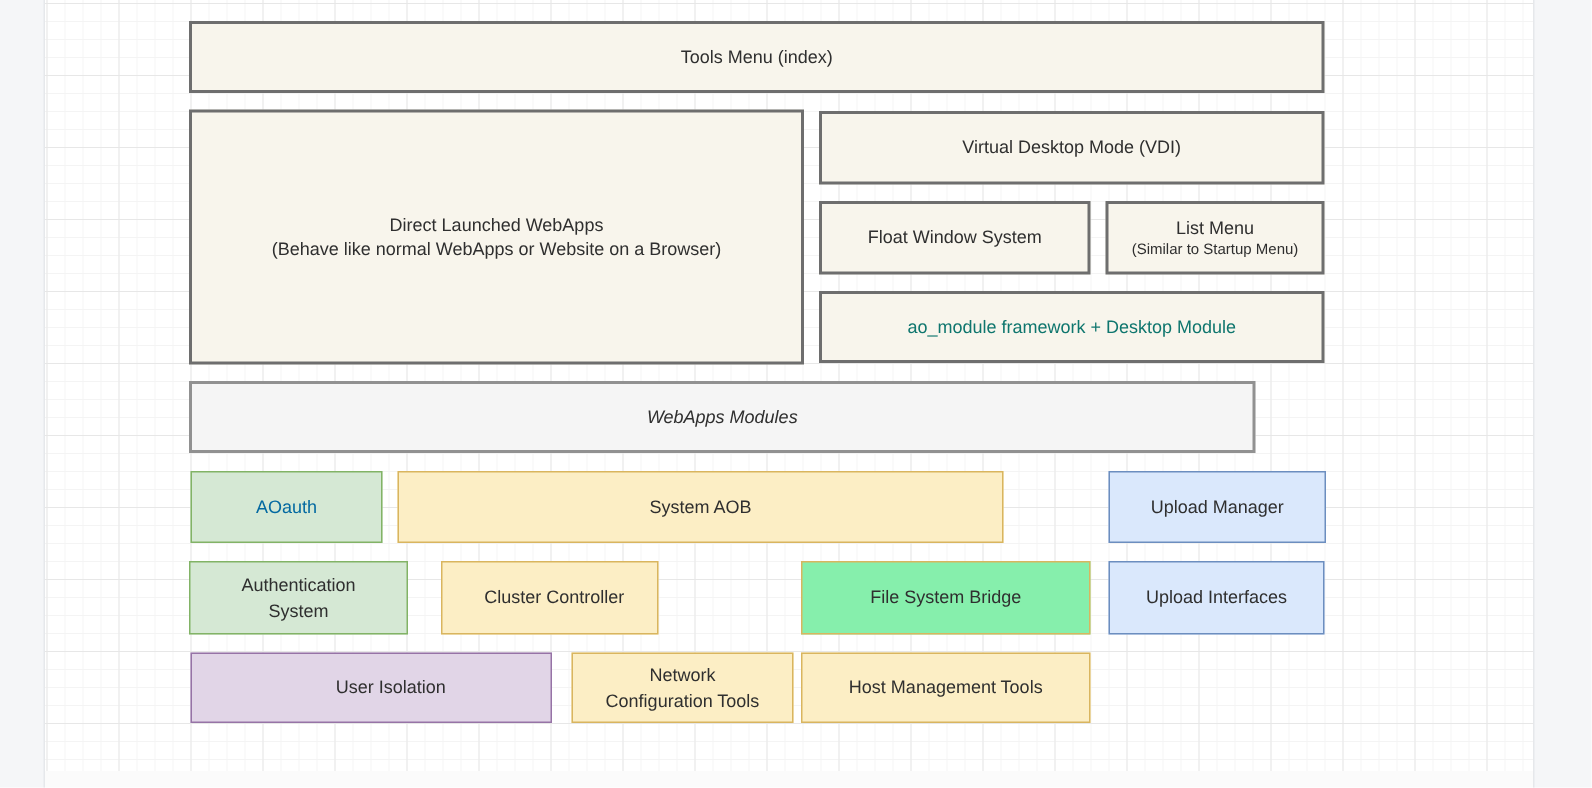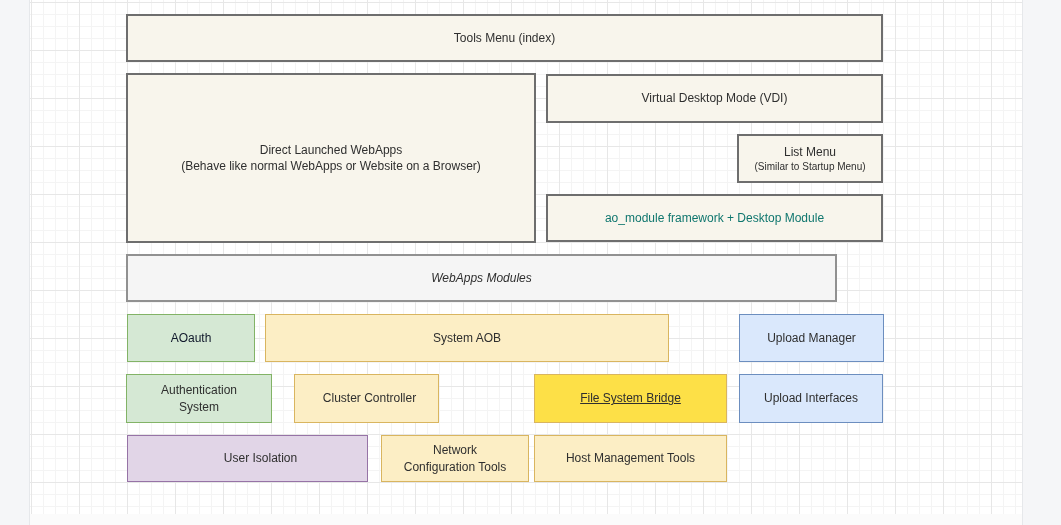--- a/index.html
+++ b/index.html
@@ -52,47 +52,50 @@
     <div class="node" style="left: 126px; top: 14px; width: 757px; height: 48px; background: rgb(248, 245, 236); border: 2px solid rgb(110, 110, 110); color: rgb(47, 47, 47);">
       <div>Tools Menu (index)</div>
     </div>
     <div class="node" style="left: 126px; top: 73px; width: 410px; height: 170px; background: rgb(248, 245, 236); border: 2px solid rgb(110, 110, 110); color: rgb(47, 47, 47);">
       <div>Direct Launched WebApps</div>
       <div>(Behave like normal WebApps or Website on a Browser)</div>
     </div>
     <div class="node" style="left: 546px; top: 74px; width: 337px; height: 49px; background: rgb(248, 245, 236); border: 2px solid rgb(110, 110, 110); color: rgb(47, 47, 47);">
       <div>Virtual Desktop Mode (VDI)</div>
     </div>
+    <div class="node" style="left: 546px; top: 134px; width: 181px; height: 49px; background: rgb(248, 245, 236); border: 2px solid rgb(110, 110, 110); color: rgb(47, 47, 47);">
+      <div>Float Window System</div>
+    </div>
     <div class="node" style="left: 737px; top: 134px; width: 146px; height: 49px; background: rgb(248, 245, 236); border: 2px solid rgb(110, 110, 110); color: rgb(47, 47, 47);">
       <div>List Menu</div>
       <div class="small">(Similar to Startup Menu)</div>
     </div>
     <div class="node" style="left: 546px; top: 194px; width: 337px; height: 48px; background: rgb(248, 245, 236); border: 2px solid rgb(110, 110, 110); color: #0f766e;">
       <div>ao_module framework + Desktop Module</div>
     </div>
     <div class="node" style="left: 126px; top: 254px; width: 711px; height: 48px; background: rgb(245, 245, 245); border: 2px solid rgb(145, 145, 145); color: rgb(47, 47, 47); font-style: italic;">
       <div>WebApps Modules</div>
     </div>
-    <div class="node" style="left: 127px; top: 314px; width: 128px; height: 48px; background: rgb(213, 232, 212); border: 1.5px solid rgb(130, 179, 102); color: #0f172a; text-align: right;">
+    <div class="node" style="left: 127px; top: 314px; width: 128px; height: 48px; background: rgb(213, 232, 212); border: 1.5px solid rgb(130, 179, 102); color: #0369a1; text-align: right;">
       <div>AOauth</div>
     </div>
     <div class="node" style="left: 265px; top: 314px; width: 404px; height: 48px; background: rgb(252, 238, 197); border: 1.5px solid rgb(217, 181, 95); color: rgb(47, 47, 47);">
       <div>System AOB</div>
     </div>
     <div class="node" style="left: 739px; top: 314px; width: 145px; height: 48px; background: rgb(218, 232, 252); border: 1.5px solid rgb(108, 142, 191); color: rgb(47, 47, 47);">
       <div>Upload Manager</div>
     </div>
     <div class="node" style="left: 126px; top: 374px; width: 146px; height: 49px; background: rgb(213, 232, 212); border: 1.5px solid rgb(130, 179, 102); color: rgb(47, 47, 47);">
       <div>Authentication</div>
       <div>System</div>
     </div>
     <div class="node" style="left: 294px; top: 374px; width: 145px; height: 49px; background: rgb(252, 238, 197); border: 1.5px solid rgb(217, 181, 95); color: rgb(47, 47, 47); padding-left: 10px;">
       <div>Cluster Controller</div>
     </div>
-    <div class="node" style="left: 534px; top: 374px; width: 193px; height: 49px; background: #fde047; border: 1.5px solid rgb(217, 181, 95); color: rgb(47, 47, 47); text-decoration: underline;">
+    <div class="node" style="left: 534px; top: 374px; width: 193px; height: 49px; background: #86efac; border: 1.5px solid rgb(217, 181, 95); color: rgb(47, 47, 47);">
       <div>File System Bridge</div>
     </div>
     <div class="node" style="left: 739px; top: 374px; width: 144px; height: 49px; background: rgb(218, 232, 252); border: 1.5px solid rgb(108, 142, 191); color: rgb(47, 47, 47);">
       <div>Upload Interfaces</div>
     </div>
     <div class="node" style="left: 127px; top: 435px; width: 241px; height: 47px; background: rgb(225, 213, 231); border: 1.5px solid rgb(150, 115, 166); color: rgb(47, 47, 47); padding-left: 30px;">
       <div>User Isolation</div>
     </div>
     <div class="node" style="left: 381px; top: 435px; width: 148px; height: 47px; background: rgb(252, 238, 197); border: 1.5px solid rgb(217, 181, 95); color: rgb(47, 47, 47);">
       <div>Network</div>

